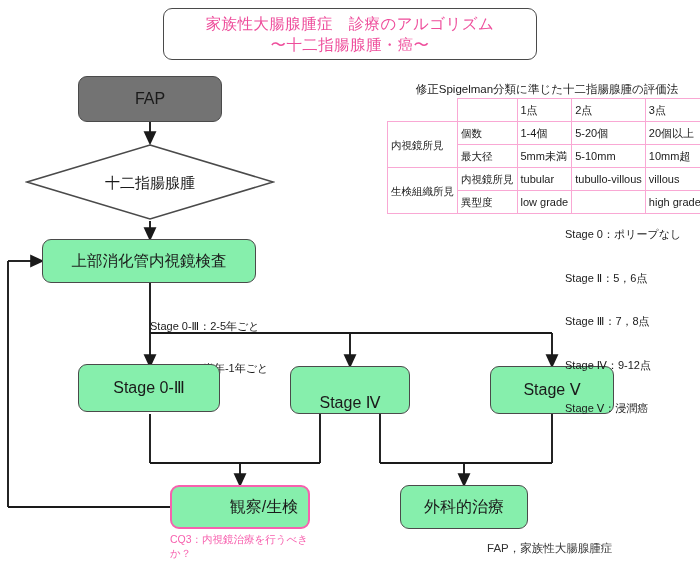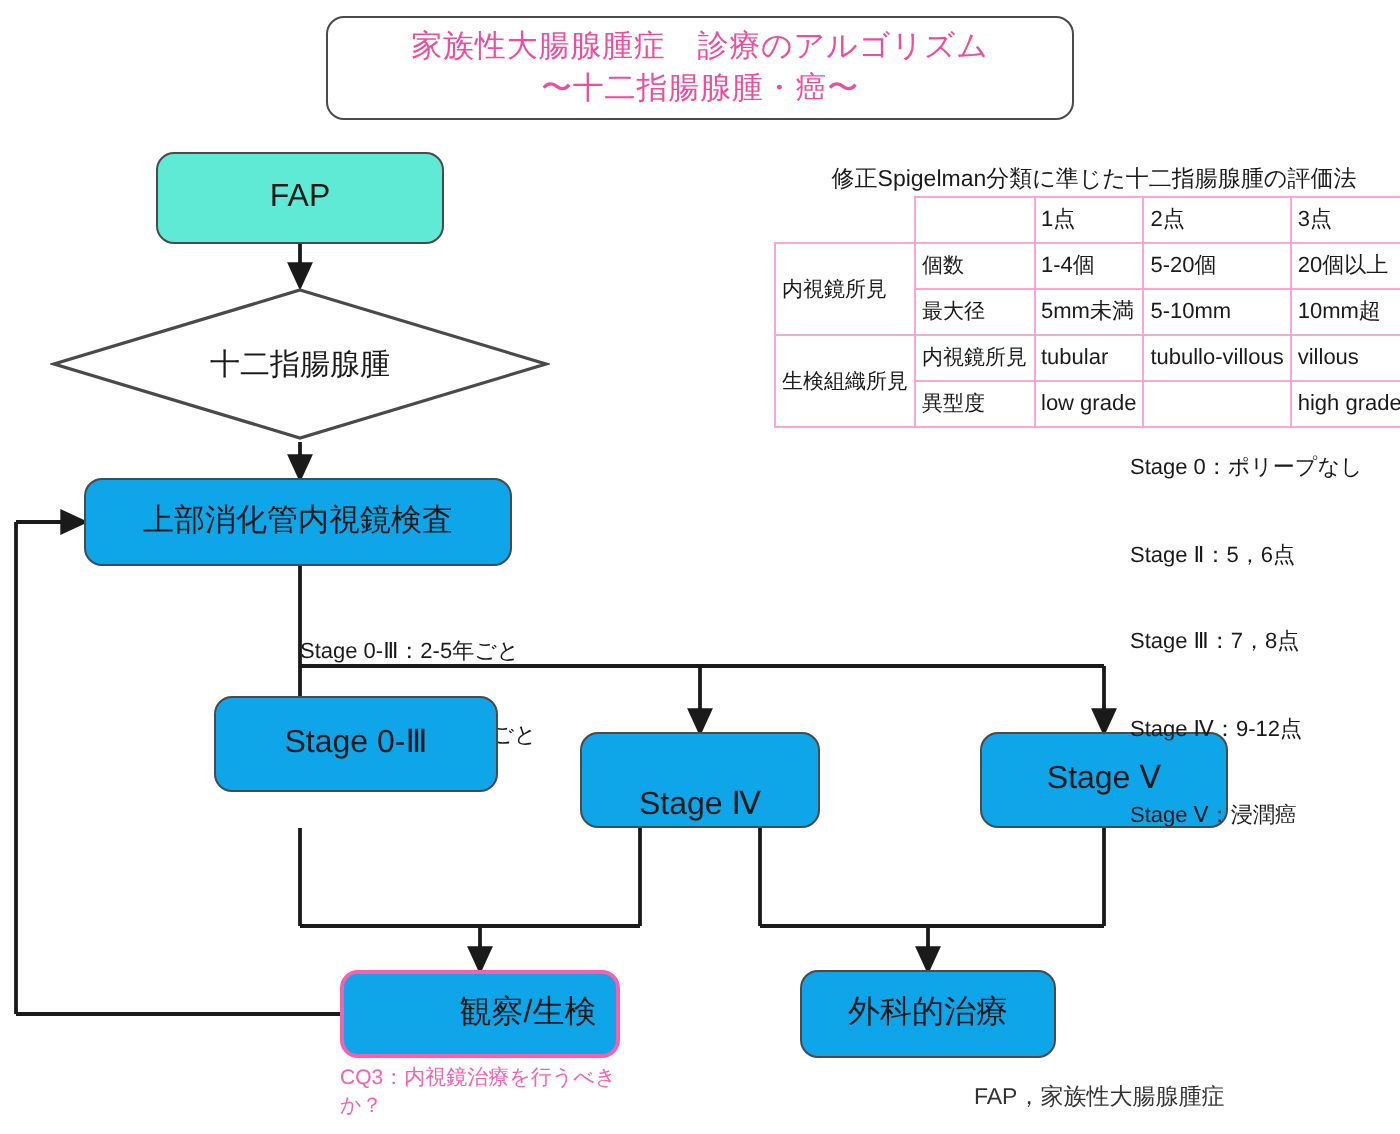--- a/index.html
+++ b/index.html
@@ -42,41 +42,41 @@
     letter-spacing: 0.4px;
     white-space: pre;
   }
 
   
   .node {
     position: absolute;
     box-sizing: border-box;
     border: 1.6px solid #4a4a4a;
     border-radius: 9px;
-    background: #0ea5e9;
+    background: #86efac;
     display: flex;
     align-items: center;
     justify-content: center;
     text-align: center;
     font-size: 16px;
     line-height: 20px;
   }
   #node-fap {
     left: 78px; top: 76px;
     width: 144px; height: 46px;
-    background: #5eead4;
+    background: #737373;
   }
   #node-endoscopy {
     left: 42px; top: 239px;
     width: 214px; height: 44px;
     font-size: 15.5px;
   }
   #node-stage03 {
-    left: 78px; top: 348px;
-    width: 142px; height: 48px; margin-left: 29px;
+    left: 78px; top: 364px;
+    width: 142px; height: 48px;
   }
   #node-stage4 {
     left: 290px; top: 366px;
     width: 120px; height: 48px; align-items: flex-end;
   }
   #node-stage5 {
     left: 490px; top: 366px;
     width: 124px; height: 48px;
   }
   #node-observation {

